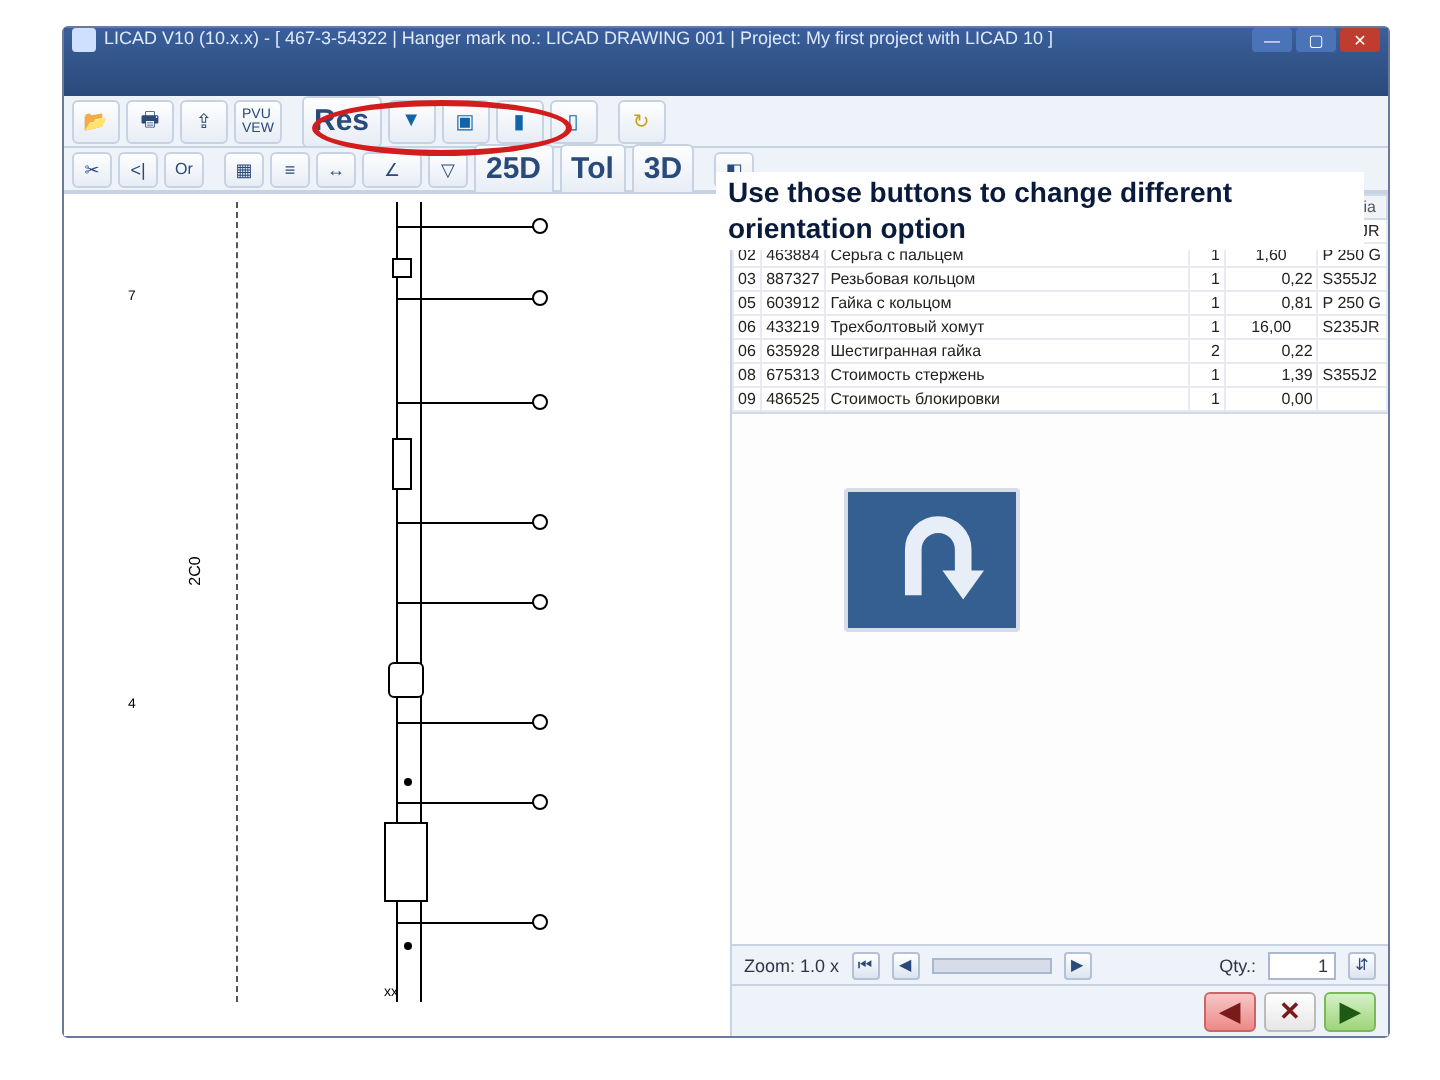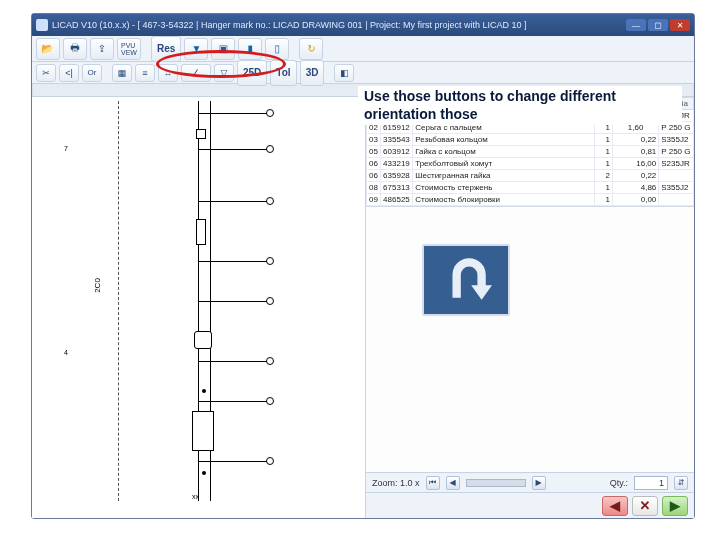--- a/index.html
+++ b/index.html
@@ -1,39 +1,39 @@
 <!DOCTYPE html>
 <html><head>
 <meta charset="utf-8">
 <style>
   * { box-sizing: border-box; margin: 0; padding: 0; }
   body { background: #fff; width: 720px; height: 540px; overflow: hidden; font-family: "Segoe UI", Tahoma, sans-serif; font-size: 10px; }
   .stage { position: relative; width: 720px; height: 540px; }
 
   .app-window { position: absolute; left: 31px; top: 13px; width: 664px; height: 506px; border: 1px solid #6a7a9a; background: #e6ecf4; border-radius: 3px; box-shadow: inset 0 0 2px rgba(0,0,0,.2); }
 
-  .titlebar { height: 22px; background: linear-gradient(#3a5f9a,#2a4a7a); display: flex; align-items: center; padding: 0 4px; color: #e8f0ff; font-size: 9px; gap: 4px; }
+  .titlebar { height: 34px; background: linear-gradient(#3a5f9a,#2a4a7a); display: flex; align-items: flex-start; padding: 0 4px; color: #e8f0ff; font-size: 9px; gap: 4px; }
   .titlebar .icon-slot { width: 12px; height: 12px; background: #cfe0ff; border-radius: 2px; display: inline-block; }
   .titlebar-text { flex: 1; white-space: nowrap; overflow: hidden; font-weight: 500; color: #dfe9ff; }
   .win-btns { display: flex; gap: 2px; }
   .win-btn { width: 20px; height: 12px; border-radius: 2px; font-size: 8px; display: flex; align-items: center; justify-content: center; color: #fff; }
   .win-btn.min { background: #4a73b8; }
   .win-btn.max { background: #4a73b8; }
   .win-btn.close { background: #c03c2e; }
 
   .menubar { height: 16px; background: #f3f6fb; border-bottom: 1px solid #c7d2e3; display: flex; padding: 0 4px; gap: 10px; font-size: 10px; color: #1a2b4a; }
   .menubar span { display: flex; align-items: center; cursor: default; }
 
   .toolbar-row { height: 26px; background: #eef2f9; border-bottom: 1px solid #c7d2e3; display: flex; align-items: center; padding: 0 4px; gap: 3px; }
   .toolbar-row.second { height: 22px; }
   .tb-btn { width: 24px; height: 22px; border: 1px solid #c7d2e3; background: linear-gradient(#fdfefe,#e7edf6); border-radius: 3px; display: flex; align-items: center; justify-content: center; font-size: 10px; color: #2a4a7a; }
   .tb-btn.small { width: 20px; height: 18px; font-size: 9px; }
   .tb-btn.wide { width: 30px; }
   .tb-sep { width: 4px; height: 20px; }
-  .tb-btn.text { width: auto; padding: 12px 5px; font-size: 10px; font-weight: 600; }
+  .tb-btn.text { width: auto; padding: 12px 5px; font-size: 15px; font-weight: 600; }
 
   .body-area { position: absolute; top: 82px; left: 0; right: 0; bottom: 0; background: #ffffff; border-top: 1px solid #c7d2e3; }
   .split { display: flex; height: 100%; }
   .left-pane { flex: 0 0 334px; background: #fff; border-right: 1px solid #c7d2e3; overflow: hidden; position: relative; }
   .right-pane { flex: 1; background: #f7f9fc; display: flex; flex-direction: column; }
 
   
   .parts-tbl { width: 100%; border-collapse: collapse; font-size: 8px; color: #222; background: #fff; }
   .parts-tbl th { background: #f0f3f8; border: 1px solid #d2dae7; padding: 1px 2px; font-weight: 500; color: #555; text-align: left; }
   .parts-tbl td { border: 1px solid #e6eaf2; padding: 0 2px; height: 12px; white-space: nowrap; }
@@ -170,64 +170,64 @@
                 <tr>
                   <td>01</td>
                   <td>795112</td>
                   <td>Промежуточная соединительная деталь трубы</td>
                   <td style="text-align: right;">1</td>
                   <td style="text-align: right;">0,95</td>
                   <td>S235JR</td>
                 </tr>
                 <tr>
                   <td>02</td>
-                  <td>615912</td>
+                  <td>463884</td>
                   <td>Серьга с пальцем</td>
                   <td style="text-align: right;">1</td>
                   <td style="text-align: center;">1,60</td>
                   <td>P 250 G</td>
                 </tr>
                 <tr>
                   <td>03</td>
-                  <td>335543</td>
+                  <td>887327</td>
                   <td>Резьбовая кольцом</td>
                   <td style="text-align: right;">1</td>
                   <td style="text-align: right;">0,22</td>
                   <td>S355J2</td>
                 </tr>
                 <tr>
                   <td>05</td>
                   <td>603912</td>
                   <td>Гайка с кольцом</td>
                   <td style="text-align: right;">1</td>
                   <td style="text-align: right;">0,81</td>
                   <td>P 250 G</td>
                 </tr>
                 <tr>
                   <td>06</td>
                   <td>433219</td>
                   <td>Трехболтовый хомут</td>
                   <td style="text-align: right;">1</td>
-                  <td style="text-align: right;">16,00</td>
+                  <td style="text-align: center;">16,00</td>
                   <td>S235JR</td>
                 </tr>
                 <tr>
                   <td>06</td>
                   <td>635928</td>
                   <td>Шестигранная гайка</td>
                   <td style="text-align: right;">2</td>
                   <td style="text-align: right;">0,22</td>
                   <td></td>
                 </tr>
                 <tr>
                   <td>08</td>
                   <td>675313</td>
                   <td>Стоимость стержень</td>
                   <td style="text-align: right;">1</td>
-                  <td style="text-align: right;">4,86</td>
+                  <td style="text-align: right;">1,39</td>
                   <td>S355J2</td>
                 </tr>
                 <tr>
                   <td>09</td>
                   <td>486525</td>
                   <td>Стоимость блокировки</td>
                   <td style="text-align: right;">1</td>
                   <td style="text-align: right;">0,00</td>
                   <td></td>
                 </tr>
@@ -254,21 +254,21 @@
           </div>
         </div>
       </div>
     </div>
   </div>
 
   <div class="red-oval" style="left:156px; top:50px; width:130px; height:28px;"></div>
 
   <div class="tip" style="left:358px; top:86px; width:324px;">
     <span>Use those buttons to change different</span><br>
-    <span>orientation those</span>
+    <span>orientation option</span>
   </div>
 
   <div class="uturn" style="left:422px; top:244px;">
     <svg viewBox="0 0 50 46">
       <path d="M16 40 L16 18 A12 12 0 0 1 40 18 L40 30" fill="none" stroke="#e8eef7" stroke-width="8" stroke-linecap="butt"></path>
       <path d="M30 28 L50 28 L40 42 Z" fill="#e8eef7"></path>
     </svg>
   </div>
 </div>
 

